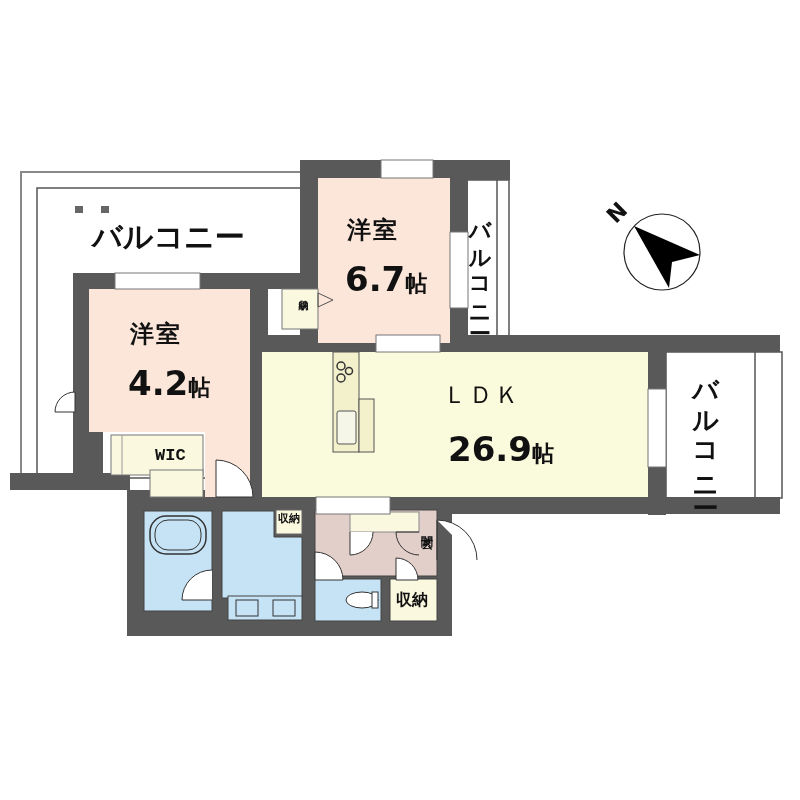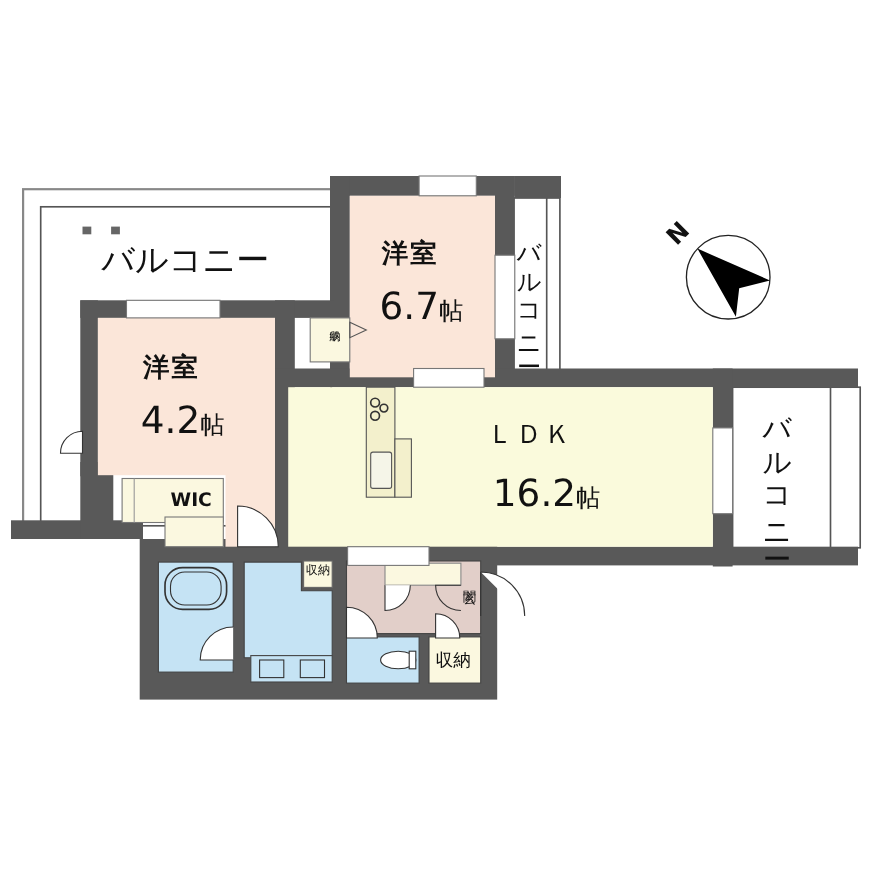--- a/index.html
+++ b/index.html
@@ -1,23 +1,23 @@
 <!DOCTYPE html>
 <html><head>
 <meta charset="utf-8">
 <style>
   html, body { margin:0; padding:0; background:#ffffff; }
   body { width:800px; height:800px; position:relative; overflow:hidden; font-family:"DejaVu Sans", sans-serif; }
   #plan { position:absolute; left:0; top:0; width:800px; height:800px; }
-  .lbl { position:absolute; color:#111; font-family:"DejaVu Sans", sans-serif; line-height:1; white-space:nowrap; }
+  .lbl { position:absolute; color:#111; font-family:"DejaVu Sans", sans-serif; line-height:1; white-space:nowrap;font-weight:bold; }
   .room-name { font-size:24px; font-weight:bold; letter-spacing:2px; }
-  .room-area { font-size:34px; font-weight:normal; }
+  .room-area { font-size:34px; font-weight:bold; }
   .room-area small { font-size:22px; }
   .vert { writing-mode:vertical-rl; font-size:26px; letter-spacing:4px; }
-  .small-lbl { font-size:15px; font-weight:bold; }
+  .small-lbl { font-size:15px; font-weight:bold;font-family:Liberation Mono, monospace; }
   .tiny-vert { writing-mode:vertical-rl; font-size:10px; }
 </style>
 </head>
 <body>
 
 <svg id="plan" viewBox="0 0 800 800" xmlns="http://www.w3.org/2000/svg">
 
   <g>
     <rect x="21" y="172" width="280" height="305" fill="#fff" stroke="#888" stroke-width="2"></rect>
     <rect x="37" y="188" width="264" height="290" fill="#fff" stroke="#555" stroke-width="1.5"></rect>
@@ -143,20 +143,20 @@
   <span>6.7</span><small>帖</small>
 </div>
 
 <div class="lbl room-name" style="left:130px;top:322px;">洋室</div>
 <div class="lbl room-area" style="left:128px;top:366px;">
   <span>4.2</span><small>帖</small>
 </div>
 
 <div class="lbl room-name" style="left:443px;top:383px;font-weight:normal;font-size:24px;">ＬＤＫ</div>
 <div class="lbl room-area" style="left:448px;top:432px;">
-  <span>16.2</span><small>帖</small>
+  <span>26.9</span><small>帖</small>
 </div>
 
 <div class="lbl tiny-vert" style="left:298px;top:292px;">収納</div>
 <div class="lbl small-lbl" style="left:155px;top:447px;font-size:17px;">WIC</div>
 <div class="lbl" style="left:278px;top:513px;font-size:11px;">収納</div>
 <div class="lbl" style="left:396px;top:592px;font-size:16px;">収納</div>
 <div class="lbl tiny-vert" style="left:421px;top:527px;font-size:12px;">玄関</div>
 
 </body></html>

